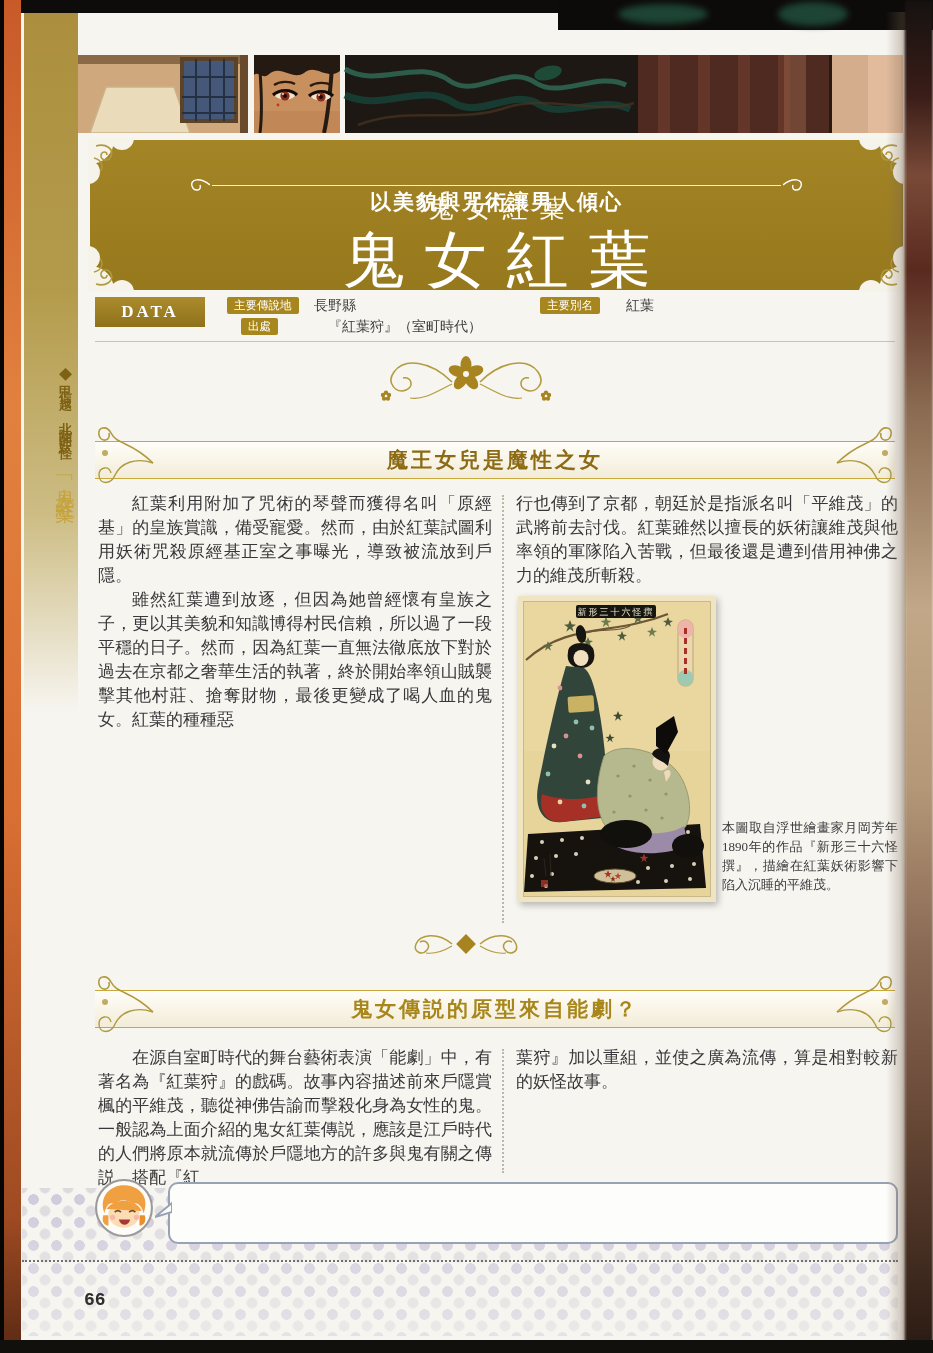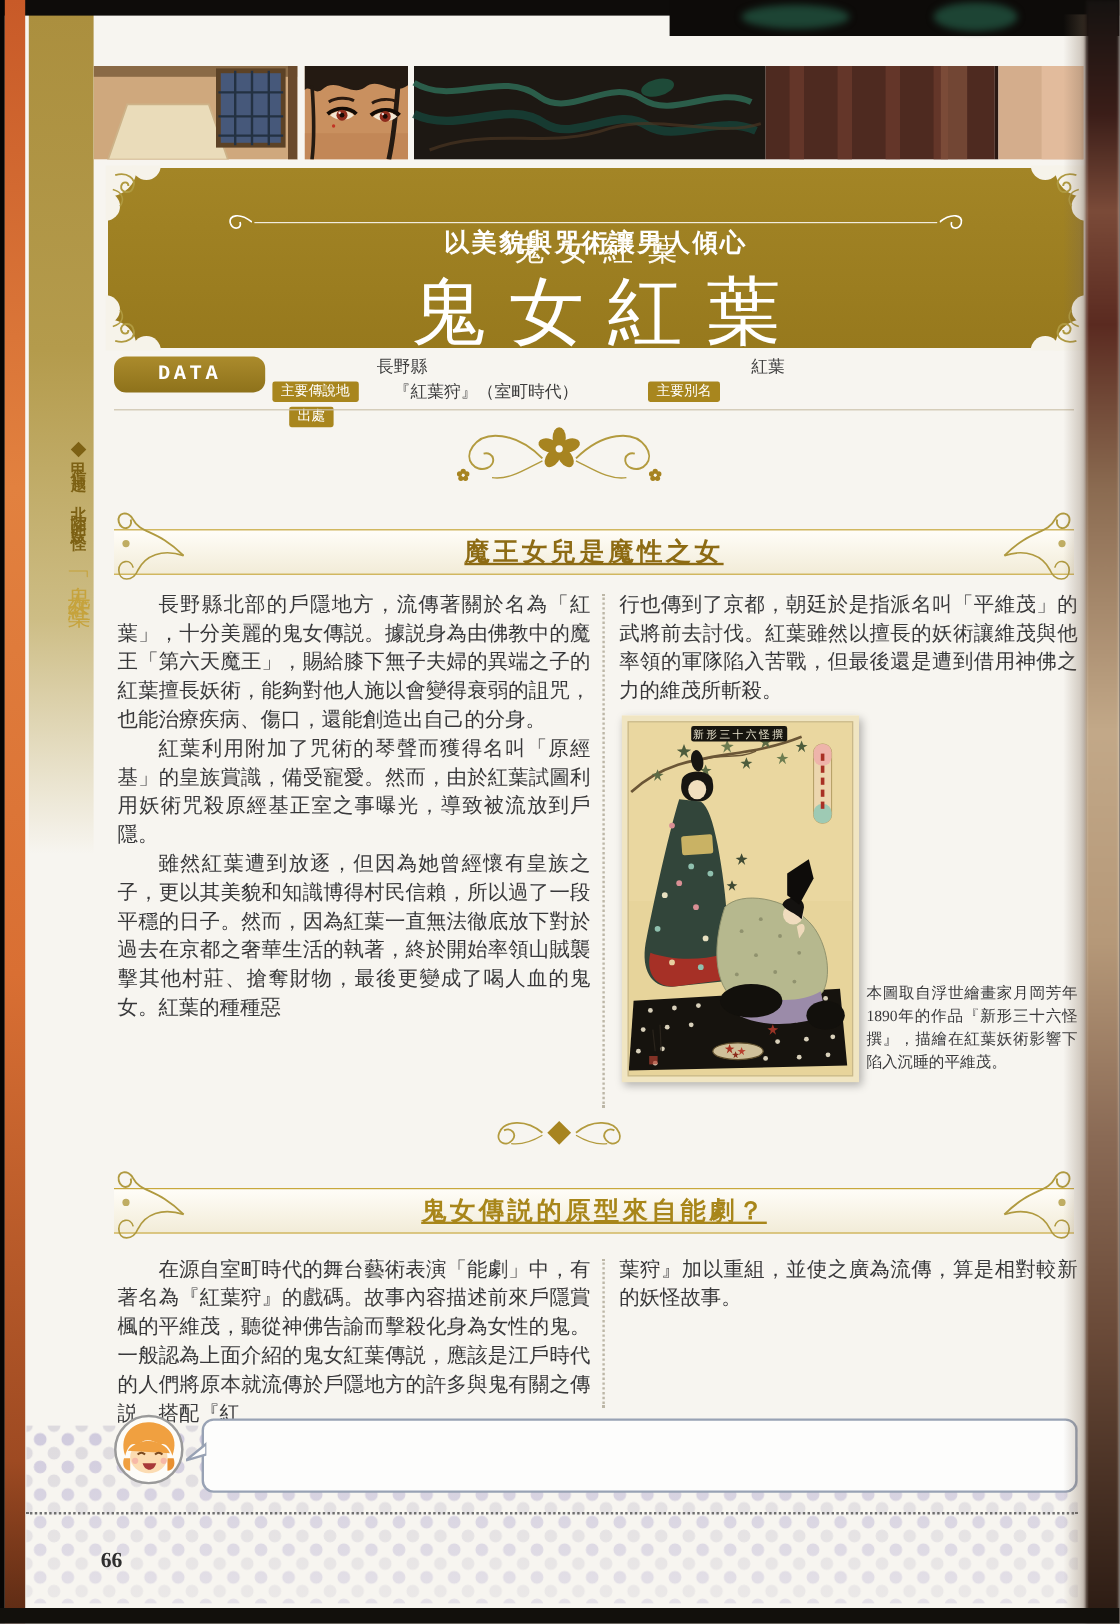--- a/index.html
+++ b/index.html
@@ -41,40 +41,40 @@
   .banner-line{position:absolute;left:15%;top:45px;width:70%;height:1px;background:rgba(255,255,255,.85);}
   .line-swirl{position:absolute;top:-8px;width:22px;height:16px;}
   .ls-l{left:-24px;}
   .ls-r{right:-24px;transform:scaleX(-1);}
   .banner-subtitle{position:absolute;left:0;top:52px;width:100%;text-align:center;color:#fdfaf2;
     font-size:25px;letter-spacing:12px;text-indent:12px;}
   .banner-title{position:absolute;left:0;top:78px;width:100%;text-align:center;color:#ffffff;
     font-size:62px;letter-spacing:20px;text-indent:20px;}
 
   
-  .data-box{left:95px;top:297px;width:126px;height:30px;border-radius:10px;
+  .data-box{left:95px;top:297px;width:110px;height:30px;border-radius:0;
     background:linear-gradient(180deg,#ab8b2c,#8e721b);color:#fff;display:flex;align-items:center;justify-content:center;
-    font-family:Liberation Mono, monospace;font-weight:bold;font-size:17px;letter-spacing:3px;}
+    font-family:Liberation Serif, serif;font-weight:bold;font-size:17px;letter-spacing:3px;}
   .fld-label{position:absolute;height:17px;padding:1px 7px;background:#a8861e;color:#fff;border-radius:2px;
-    font-family:"Liberation Sans",sans-serif;font-size:11.5px;line-height:15px;white-space:nowrap;margin-top:21px;}
+    font-family:"Liberation Sans",sans-serif;font-size:11.5px;line-height:15px;white-space:nowrap;}
   .fld-value{position:absolute;font-size:14px;color:#3c3c3c;white-space:nowrap;}
   .f1l{left:227px;top:297px;} .f1v{left:314px;top:297px;}
   .f2l{left:241px;top:318px;} .f2v{left:314px;top:318px;margin-left:14px;}
   .f3l{left:540px;top:297px;} .f3v{left:626px;top:297px;}
   .hr1{left:95px;top:341px;width:800px;height:1px;background:#ccc4ad;}
 
   
   .divider1{left:356px;top:350px;width:220px;height:58px;}
   .divider2{left:386px;top:926px;width:160px;height:36px;}
 
   
   .head-band{left:95px;width:800px;height:38px;background:linear-gradient(180deg,#fffdf8,#f2ecd8);
     border-top:1px solid #c8a83c;border-bottom:1px solid #c8a83c;display:flex;align-items:center;justify-content:center;}
   .hb1{top:441px;} .hb2{top:990px;}
-  .head-text{font-family:"Liberation Sans",sans-serif;font-weight:bold;font-size:21px;letter-spacing:3px;text-decoration:underline;}
+  .head-text{font-family:"Liberation Sans",sans-serif;font-weight:bold;font-size:21px;letter-spacing:3px;}
   .ht1{color:#8d6b14;} .ht2{color:#a8861a;}
   .flourish{position:absolute;width:64px;height:74px;top:-19px;}
   .fl-l{left:-4px;} .fl-r{right:-4px;transform:scaleX(-1);}
 
   
   .sec{position:absolute;left:98px;width:800px;}
   .sec1{top:492px;height:436px;} .sec2{top:1046px;height:134px;}
   .col-left{position:absolute;left:0;top:0;width:394px;}
   .col-right{position:absolute;left:418px;top:0;width:382px;height:100%;}
   .col-rule{position:absolute;left:404px;top:3px;border-left:2px dotted #bcb6a6;}
@@ -87,21 +87,21 @@
   
   .dots{left:22px;top:1188px;width:876px;height:148px;opacity:.85;
     background-image:radial-gradient(circle,#c9c3da 5px,rgba(0,0,0,0) 5.6px),radial-gradient(circle,#d9d6dc 5px,rgba(0,0,0,0) 5.6px);
     background-size:23px 23px,23px 23px;background-position:0 0,11.5px 11.5px;}
   .dots-fade{left:22px;top:1188px;width:876px;height:148px;background:linear-gradient(180deg,rgba(247,245,240,0),rgba(247,245,240,.55));}
   .avatar{left:94px;top:1178px;width:60px;height:60px;}
   .bubble{left:168px;top:1182px;width:730px;height:62px;background:#fdfdfc;border:2px solid #98a2b4;border-radius:10px;
     padding:7px 12px;font-family:"DejaVu Sans",sans-serif;font-size:13px;line-height:22px;color:#3c3c46;}
   .bubble-tail{position:absolute;left:-15px;top:17px;width:17px;height:20px;}
   .dotline{left:22px;top:1260px;width:876px;height:0;border-top:2px dotted #6f6f6f;}
-  .pagenum{left:84px;top:1290px;font-family:Liberation Serif, serif;font-weight:bold;font-size:18px;color:#2e2e2e;}
+  .pagenum{left:84px;top:1290px;font-family:Liberation Mono, monospace;font-weight:bold;font-size:18px;color:#2e2e2e;}
 </style>
 </head>
 <body>
 
 <div id="stage">
 
   <div class="abs page"></div>
 
   <div class="abs sidebar-band"></div>
   <div class="abs sidebar-text">
@@ -236,21 +236,20 @@
     <span class="head-text ht1">魔王女兒是魔性之女</span>
     <svg class="flourish fl-r" viewBox="0 0 64 74">
       <path d="M62,40 C40,18 26,22 20,10 C16,2 6,4 8,12 C10,20 20,18 18,10" stroke="#b09a40" stroke-width="1.6" fill="none"></path>
       <path d="M62,40 C44,34 30,40 24,52 C20,62 8,62 8,52 C8,44 18,42 20,50" stroke="#b09a40" stroke-width="1.4" fill="none"></path>
       <circle cx="14" cy="30" r="3" fill="#b09a40" opacity="0.8"></circle>
     </svg>
   </div>
 
   <div class="sec sec1">
     <div class="col-left">
-      <p class="indent">長野縣北部的戶隱地方，流傳著關於名為「紅葉」，十分美麗的鬼女傳説。據説身為由佛教中的魔王「第六天魔王」，賜給膝下無子夫婦的異端之子的紅葉擅長妖術，能夠對他人施以會變得衰弱的詛咒，也能治療疾病、傷口，還能創造出自己的分身。</p>
       <p class="indent">紅葉利用附加了咒術的琴聲而獲得名叫「原經基」的皇族賞識，備受寵愛。然而，由於紅葉試圖利用妖術咒殺原經基正室之事曝光，導致被流放到戶隱。</p>
       <p class="indent">雖然紅葉遭到放逐，但因為她曾經懷有皇族之子，更以其美貌和知識博得村民信賴，所以過了一段平穩的日子。然而，因為紅葉一直無法徹底放下對於過去在京都之奢華生活的執著，終於開始率領山賊襲擊其他村莊、搶奪財物，最後更變成了喝人血的鬼女。紅葉的種種惡</p>
     </div>
     <div class="col-rule r1"></div>
     <div class="col-right">
       <p>行也傳到了京都，朝廷於是指派名叫「平維茂」的武將前去討伐。紅葉雖然以擅長的妖術讓維茂與他率領的軍隊陷入苦戰，但最後還是遭到借用神佛之力的維茂所斬殺。</p>
 
       <svg class="figure" viewBox="0 0 198 306">
         <rect width="198" height="306" fill="#f0e5c2"></rect>
         <rect x="5" y="5" width="188" height="296" fill="#e7d49b"></rect>

